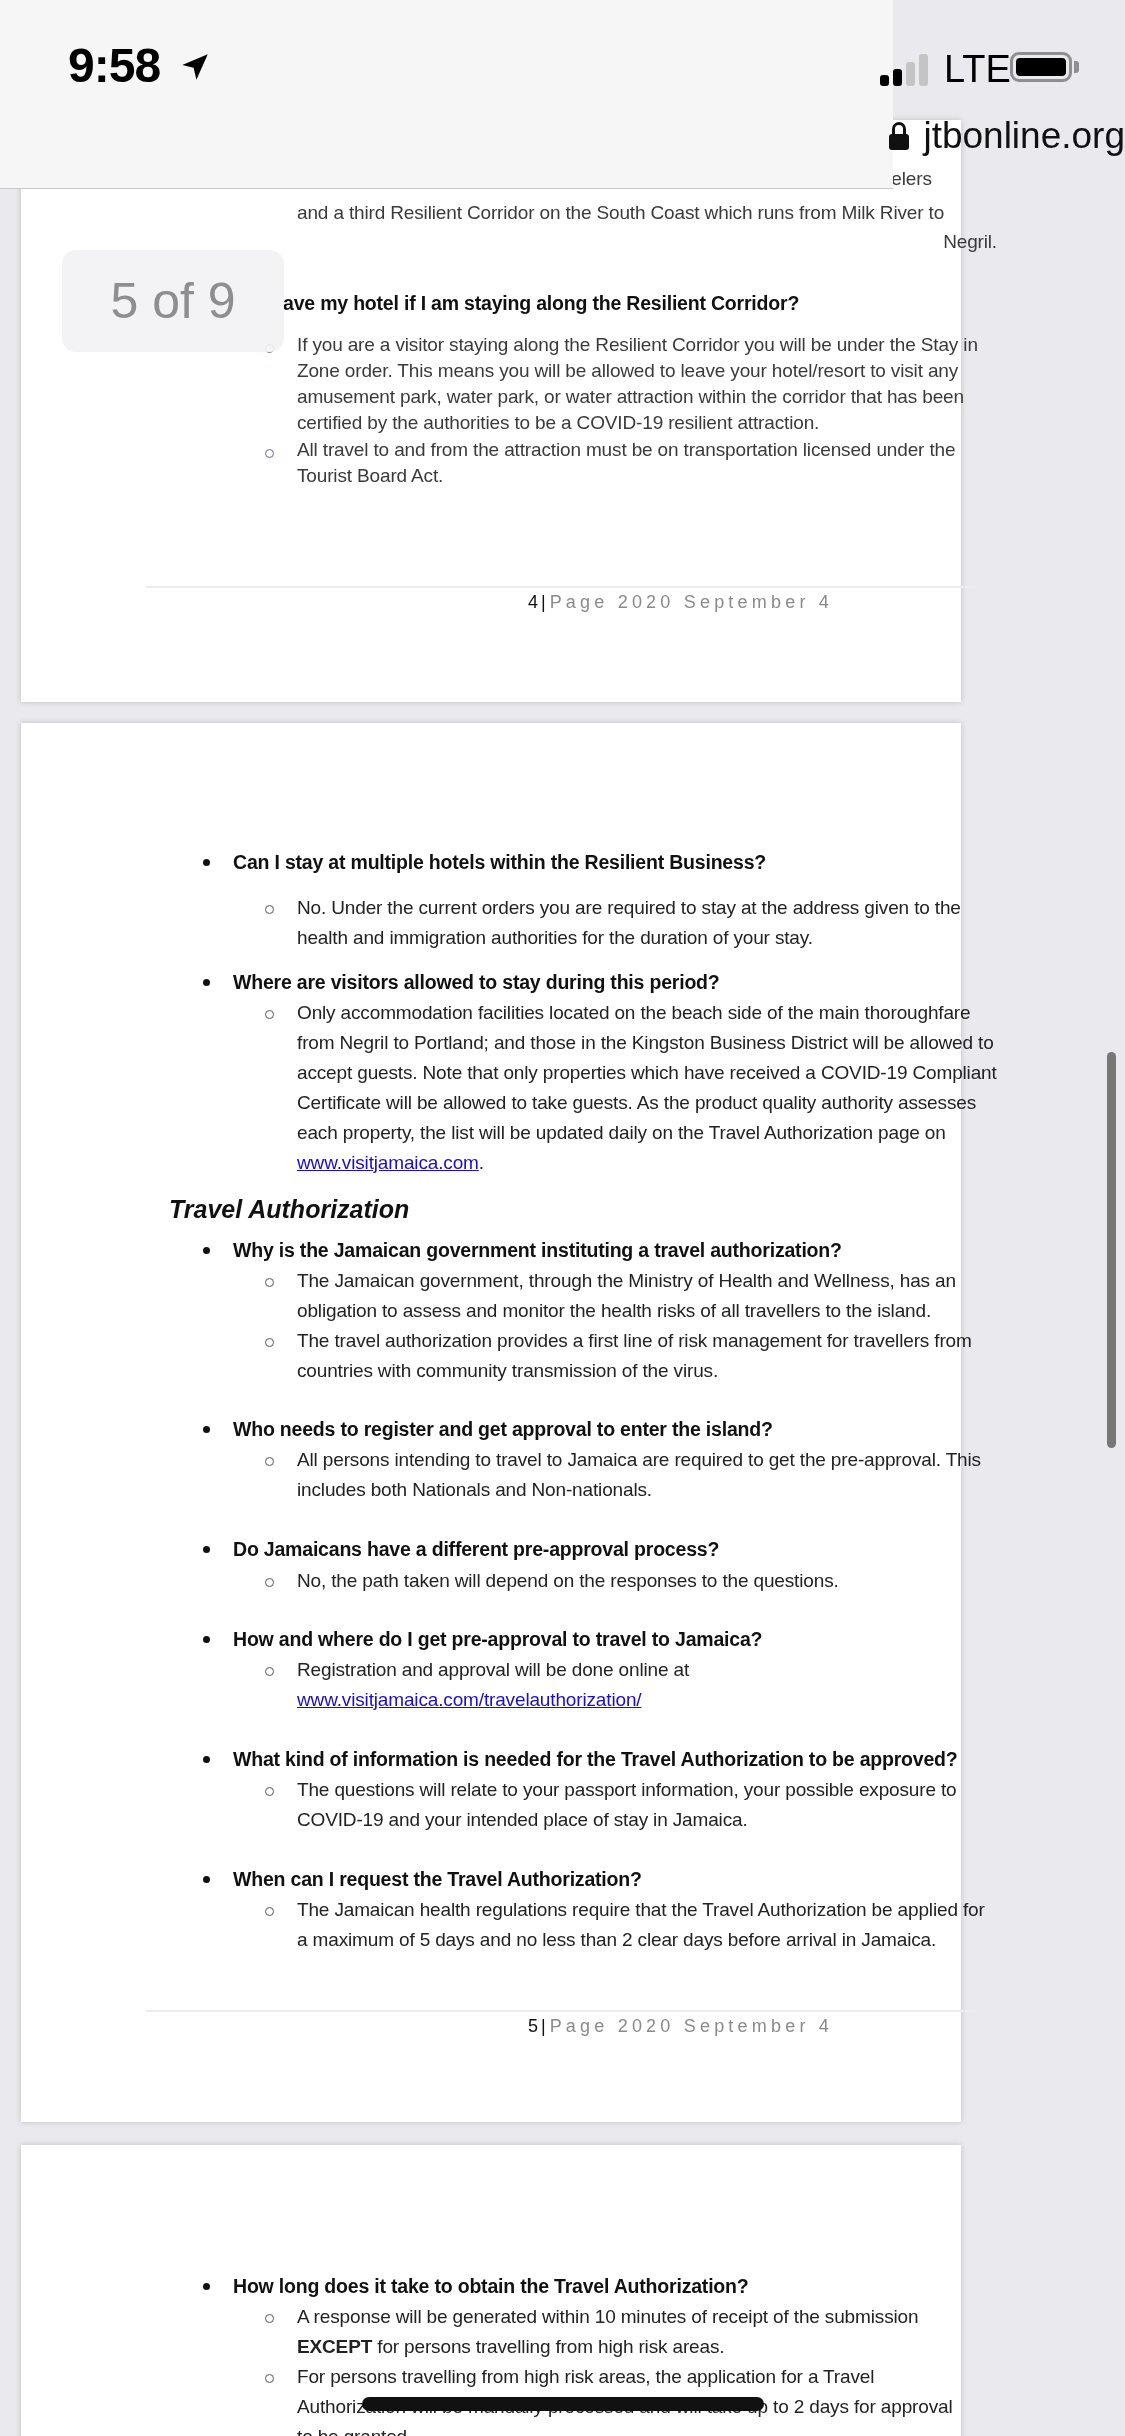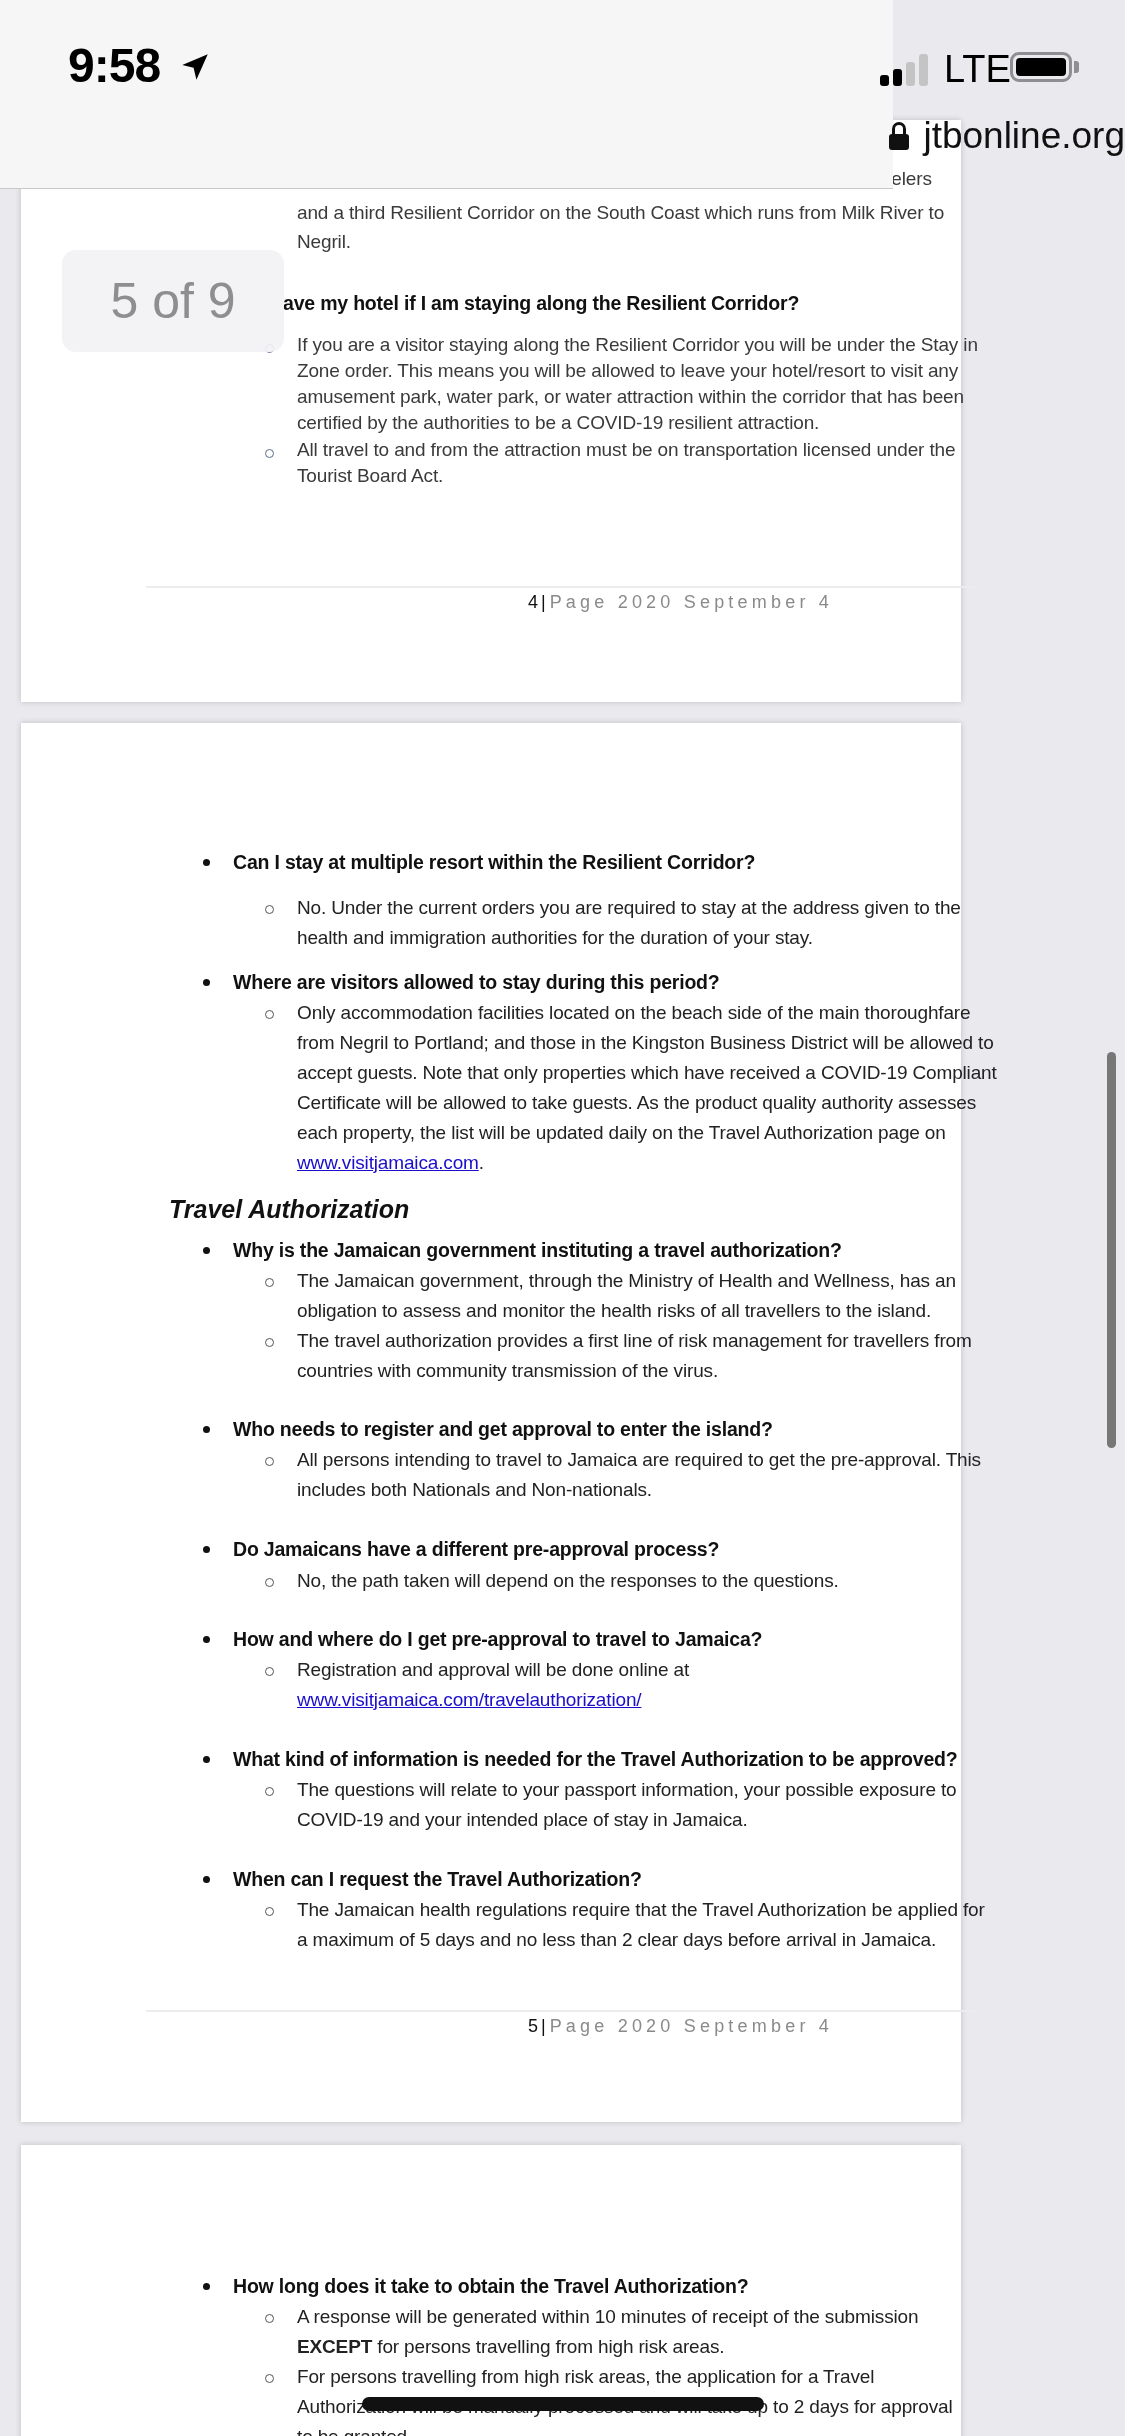--- a/index.html
+++ b/index.html
@@ -112,42 +112,42 @@
   <div class="url">
     <span class="lock"></span><span>jtbonline.org</span>
   </div>
 </div>
 
 <div class="page-badge">5 of 9</div>
 
 <div class="page p1 doc" style="top:120px;height:582px;">
   <div class="a" style="top:44px;white-space:nowrap;">District (New Kingston and environs) which will be open to business travelers</div>
   <div class="a" style="top:78px;white-space:nowrap;">and a third Resilient Corridor on the South Coast which runs from Milk River to</div>
-  <div class="a" style="top:107px;">Negril.</div>
+  <div class="a" style="top:107px;text-align:right;">Negril.</div>
   <div class="q" style="left:262px;top:172px;">
     <span>ave my hotel if I am staying along the Resilient Corridor?</span>
   </div>
   <div class="a" style="top:212px;line-height:26px;">
     <span class="circ"></span>
     <span>If you are a visitor staying along the Resilient Corridor you will be under the Stay in Zone order. This means you will be allowed to leave your hotel/resort to visit any amusement park, water park, or water attraction within the corridor that has been certified by the authorities to be a COVID-19 resilient attraction.</span>
   </div>
   <div class="a" style="top:317px;line-height:26px;">
     <span class="circ"></span>
     <span>All travel to and from the attraction must be on transportation licensed under the Tourist Board Act.</span>
   </div>
   <div class="footer-rule" style="top:466px;"></div>
   <div class="footer" style="top:472px;">
     <span class="num">4</span><span class="bar">|</span><span>Page 2020 September 4</span>
   </div>
 </div>
 
 <div class="page doc" style="top:723px;height:1399px;">
   <div class="q" style="top:128px;">
     <span class="dot"></span>
-    <span>Can I stay at multiple resort within the Resilient Corridor?</span>
+    <span>Can I stay at multiple hotels within the Resilient Business?</span>
   </div>
   <div class="a" style="top:170px;">
     <span class="circ"></span>
     <span>No.  Under the current orders you are required to stay at the address given to the health and immigration authorities for the duration of your stay.</span>
   </div>
 
   <div class="q" style="top:248px;">
     <span class="dot"></span>
     <span>Where are visitors allowed to stay during this period?</span>
   </div>

